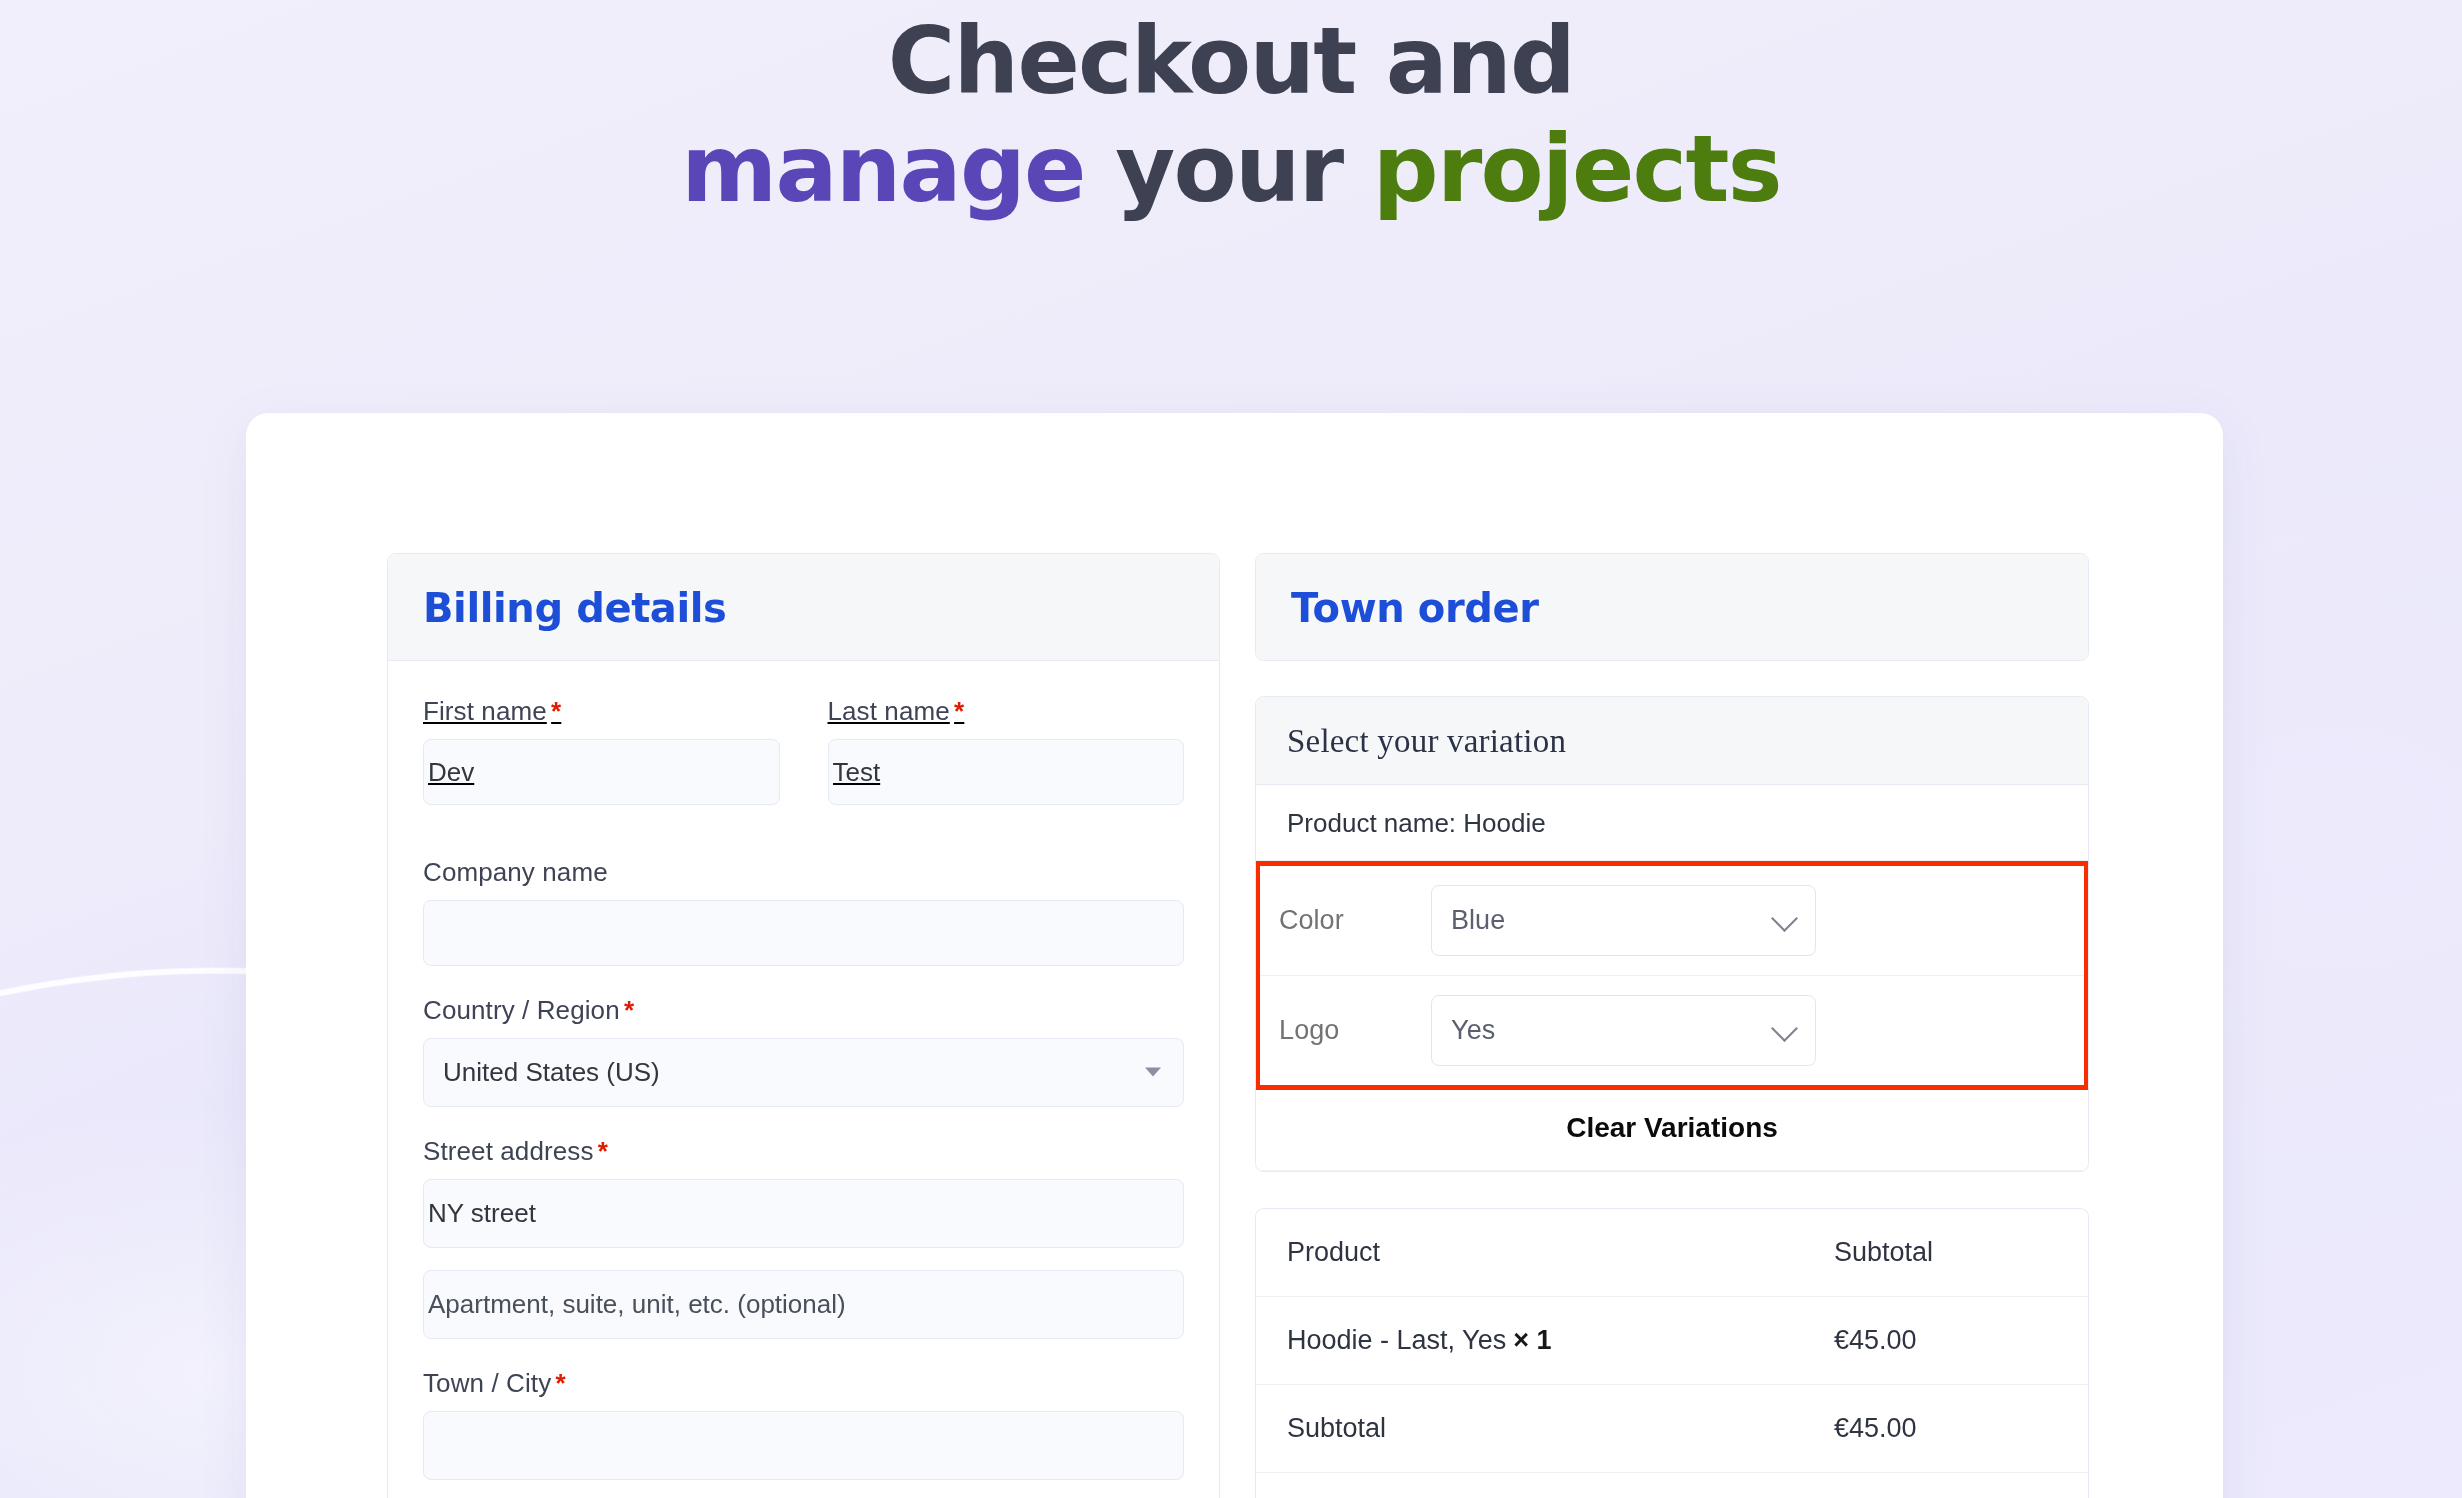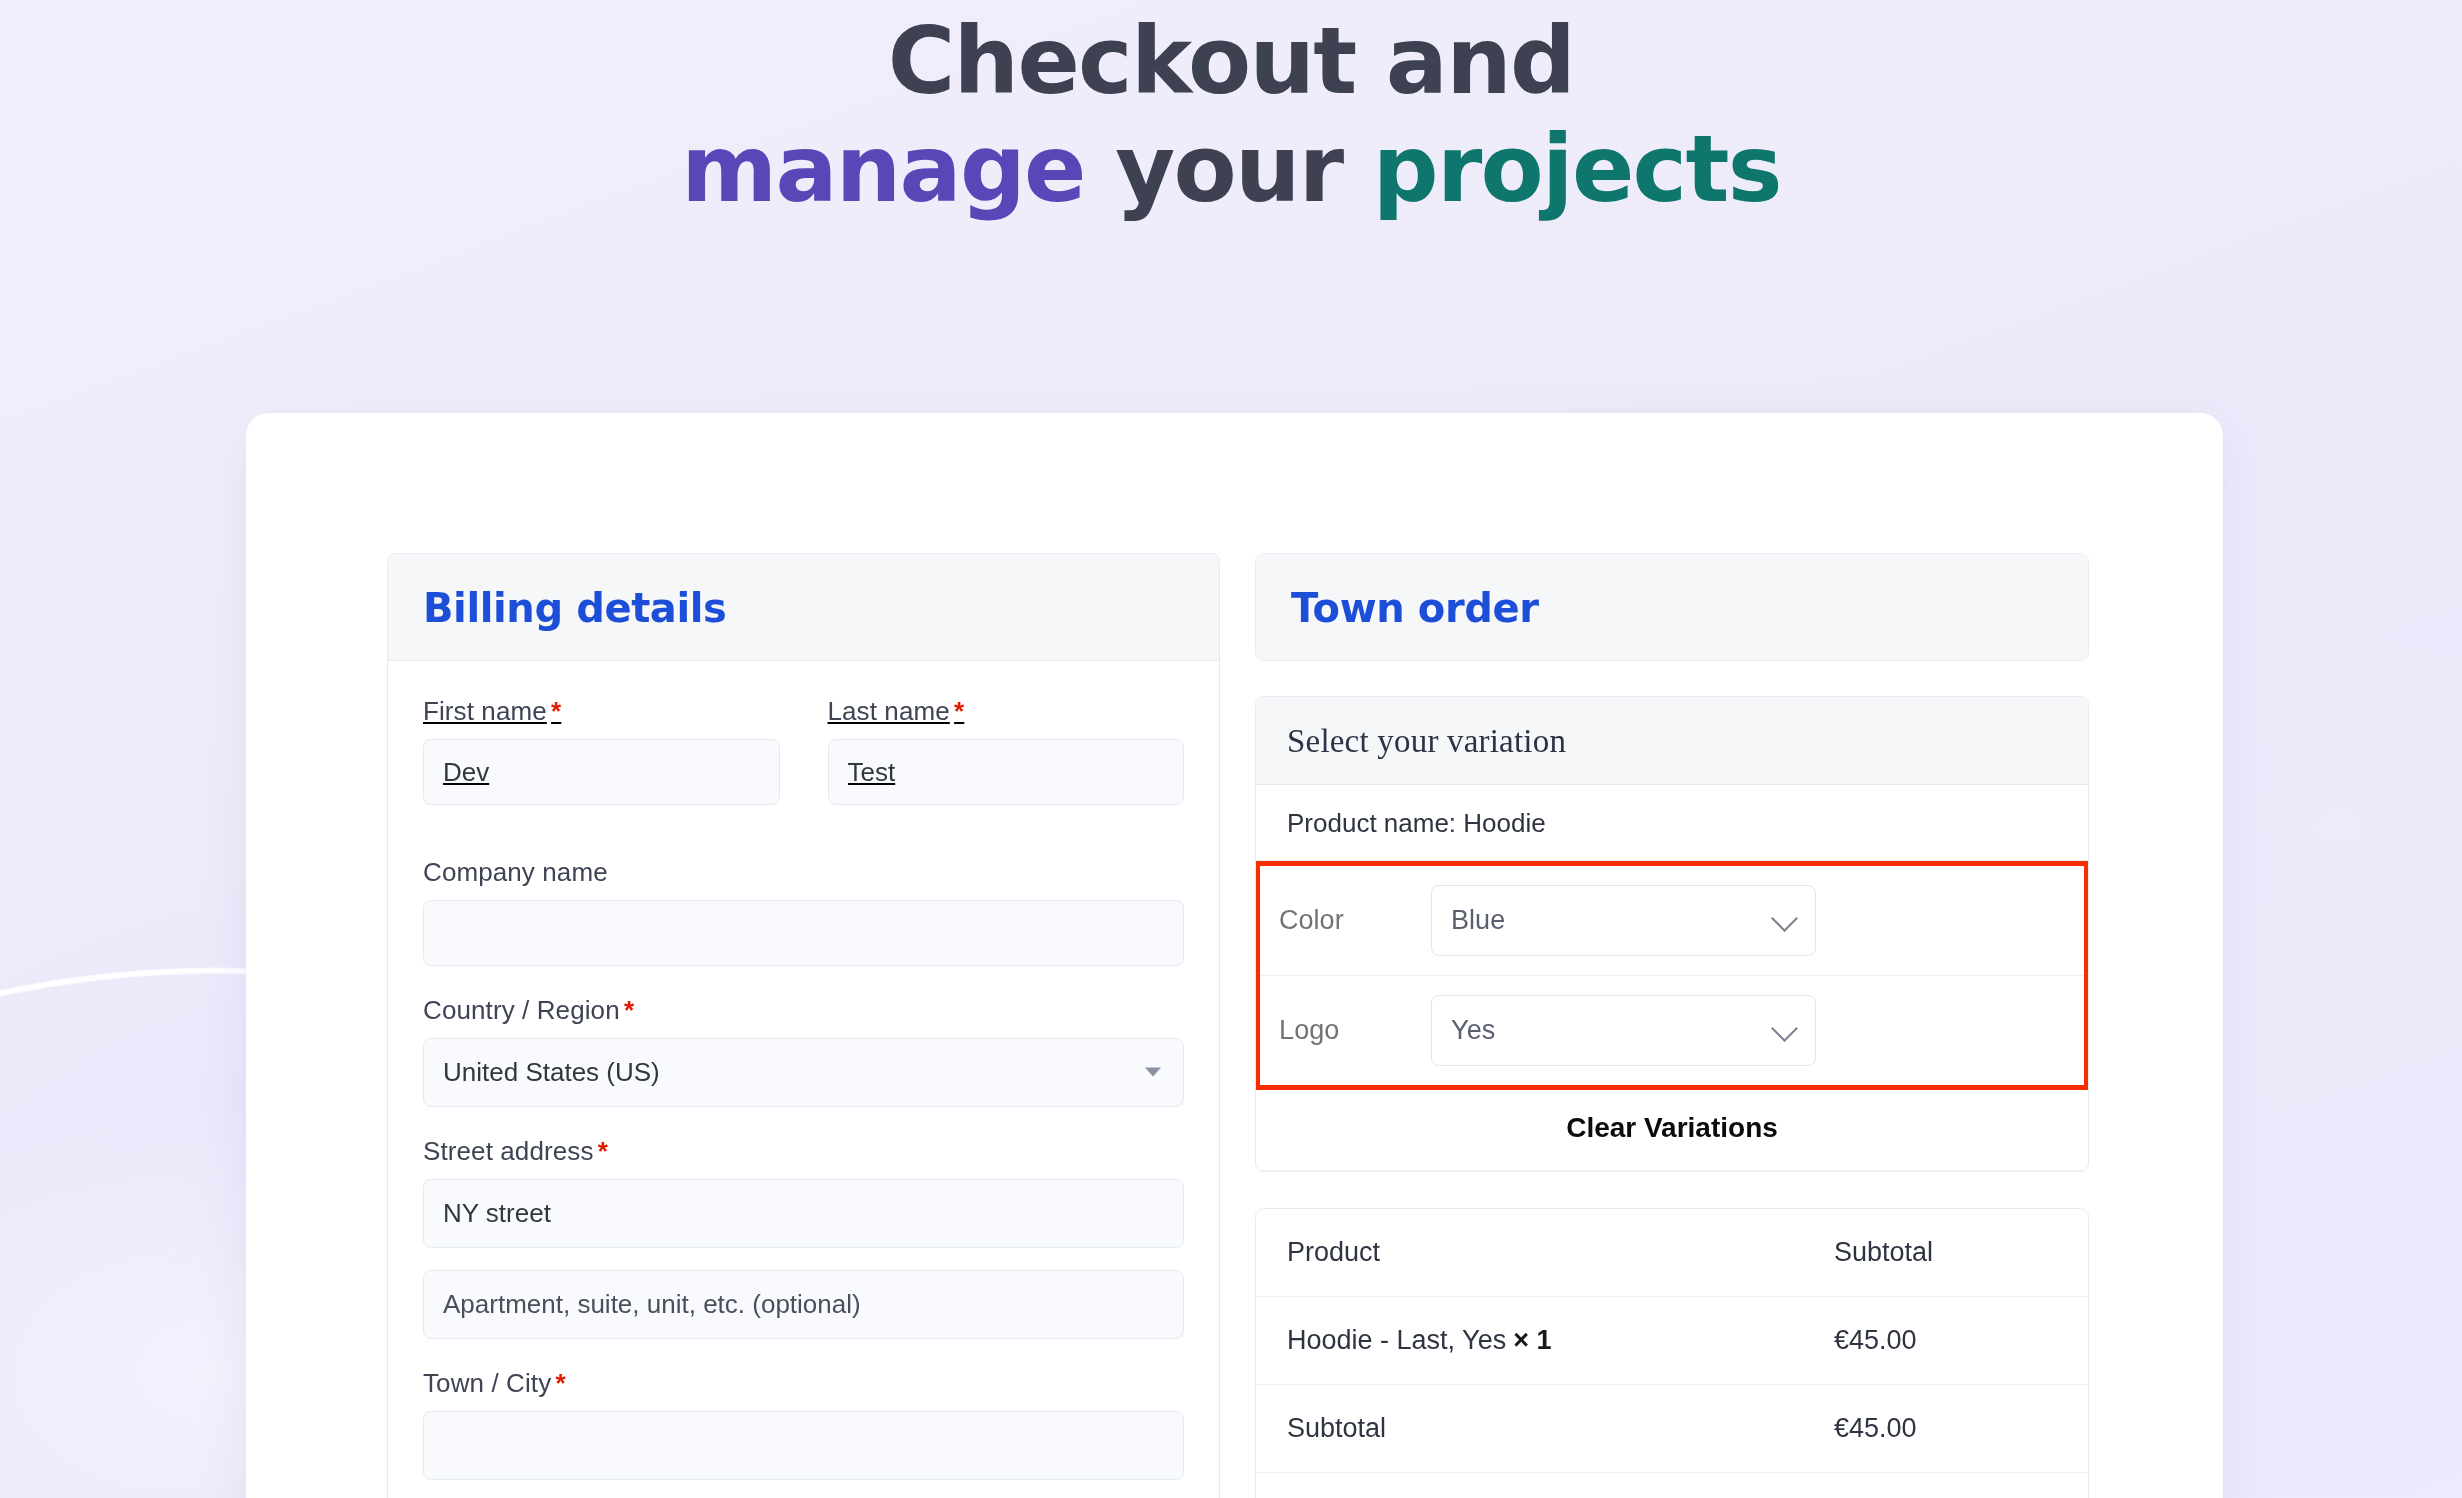--- a/index.html
+++ b/index.html
@@ -57,21 +57,21 @@
   .hero h1 {
     font-family: "DejaVu Sans", sans-serif;
     font-weight: 700;
     font-size: 92px;
     line-height: 1.0;
     letter-spacing: -1.7px;
     color: #3d4152;
   }
   .hero .line2 { display: block; margin-top: 15.6px; }
   .hero .w-manage { color: #5b46b8; }
-  .hero .w-projects { color: #0f766e; }
+  .hero .w-projects { color: #4d7c0f; }
   .hero .w-plain { color: #3d4152; }
 
   
   .card {
     position: absolute;
     left: 246px;
     top: 413px;
     width: 1977px;
     height: 1175px;
     background: #ffffff;
@@ -128,21 +128,21 @@
   .finput {
     display: block;
     width: 100%;
     height: 66px;
     background: #f8fafd;
     border: 0.9px solid #e4e9f3;
     border-radius: 7.8px;
     font-family: "Liberation Sans", sans-serif;
     font-size: 26px;
     color: #32363f;
-    padding: 0 19px;
+    padding: 0 4px;
     outline: none;
   }
   .finput::placeholder { color: #4a4f5c; opacity: 1; }
   .finput.tall { height: 69px; }
 
   .fselect {
     position: relative;
     width: 100%;
     height: 69px;
     background: #f8fafd;

